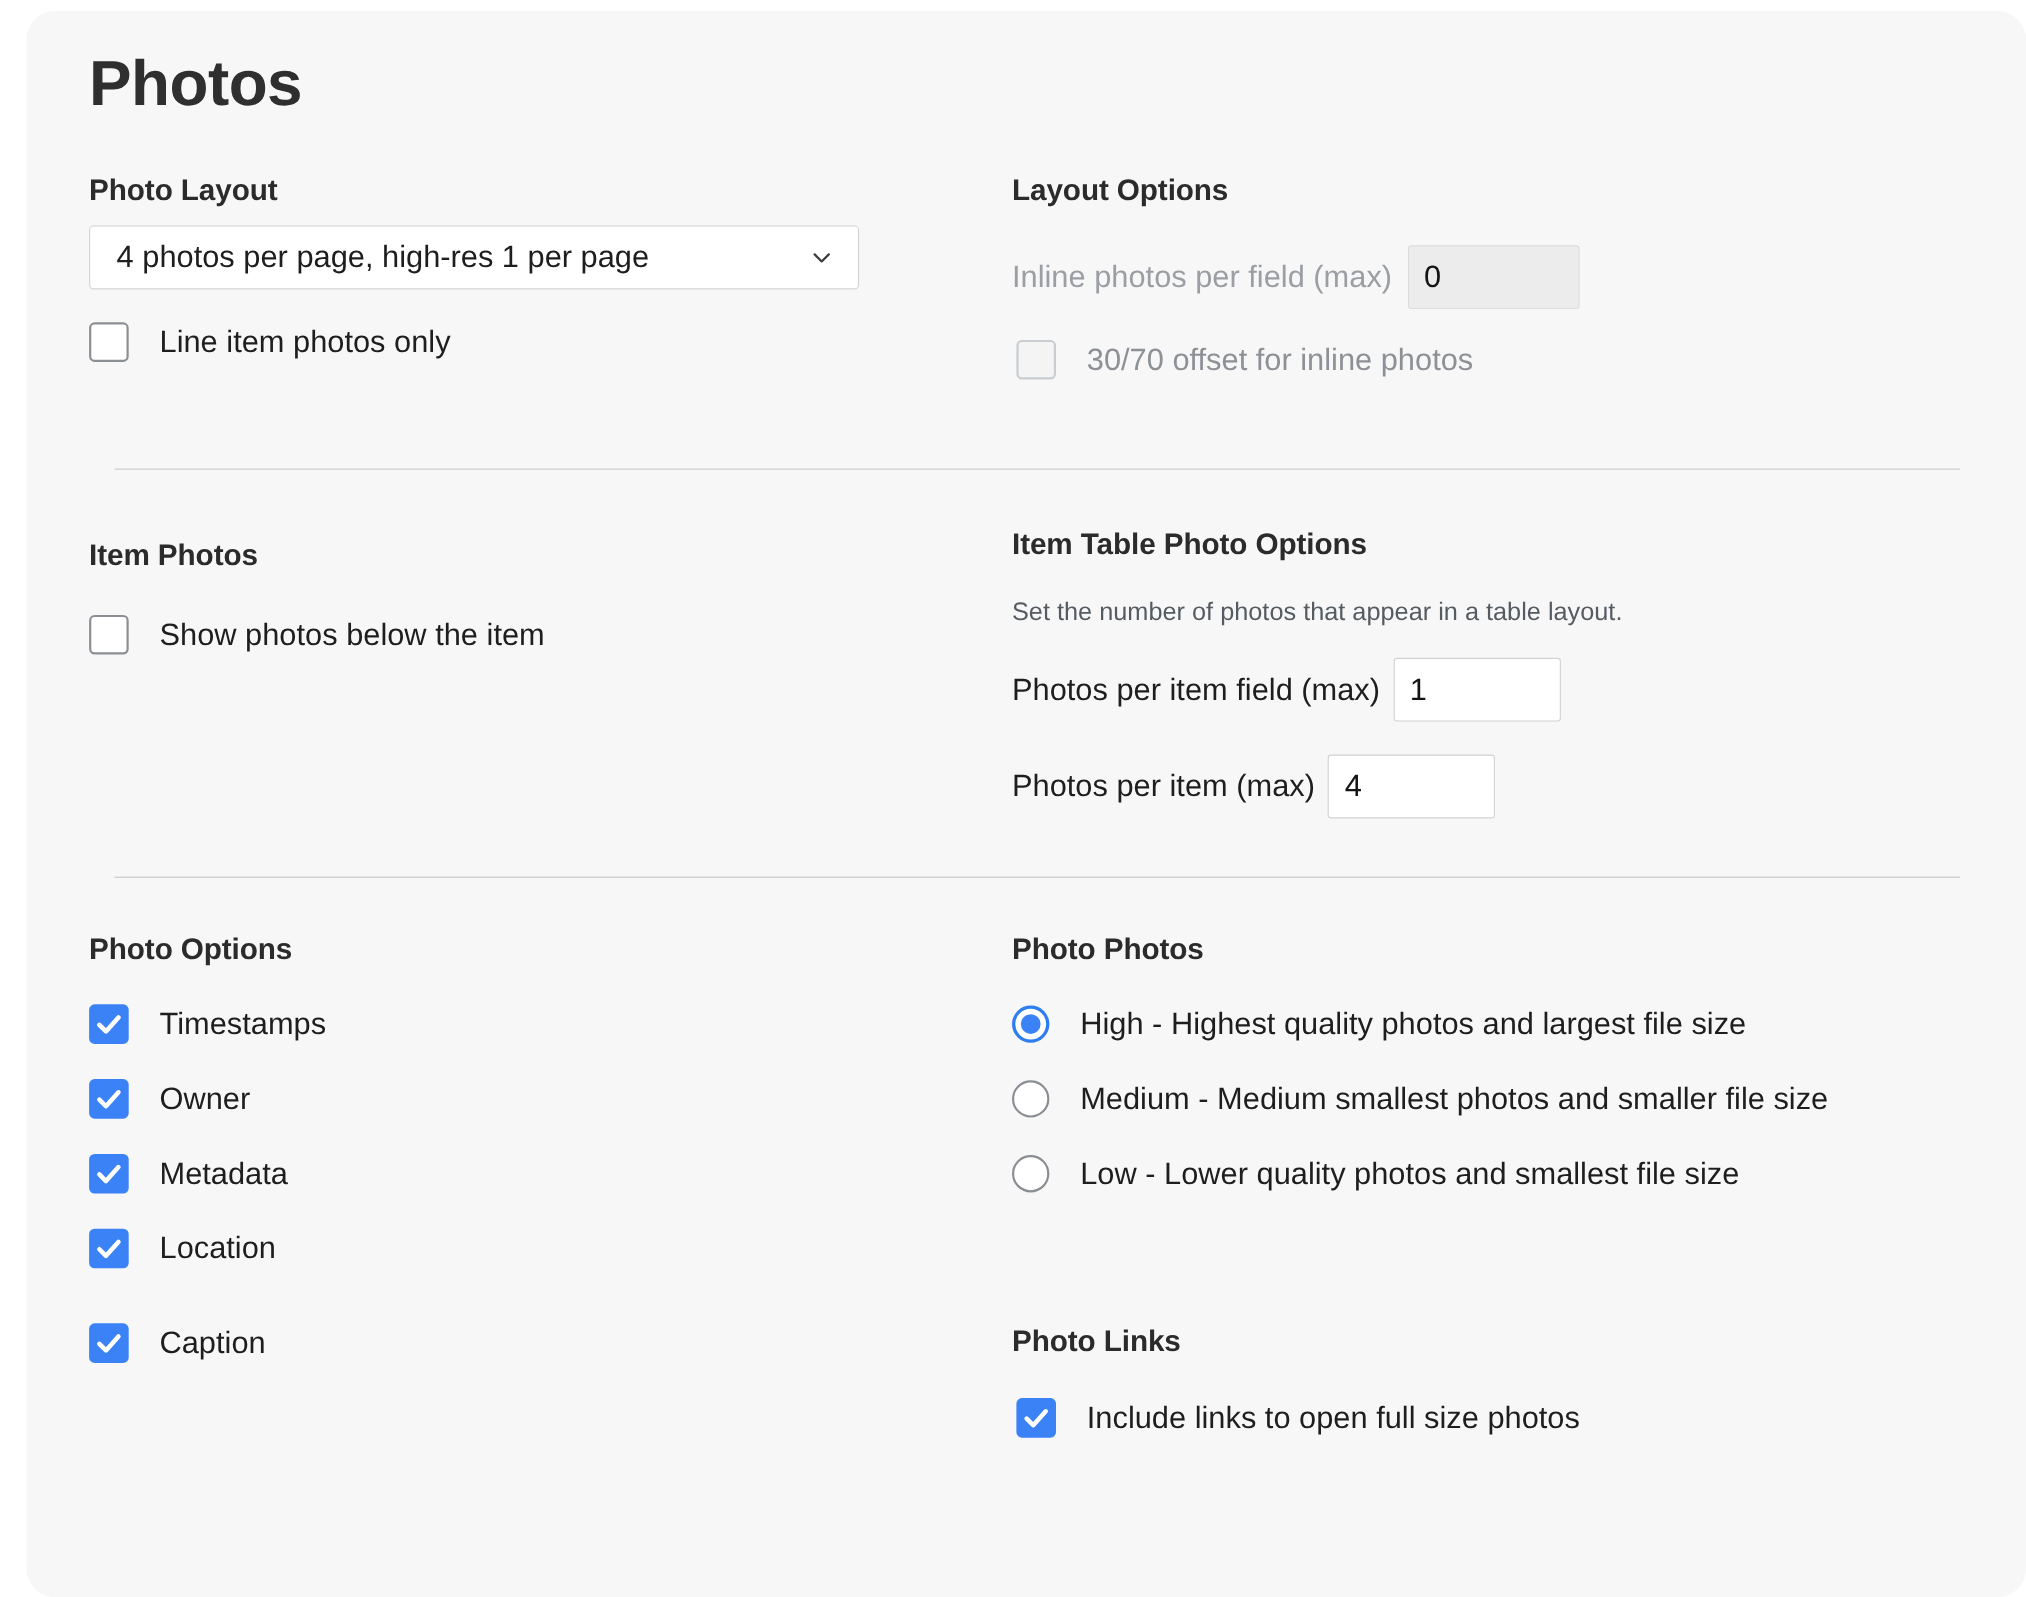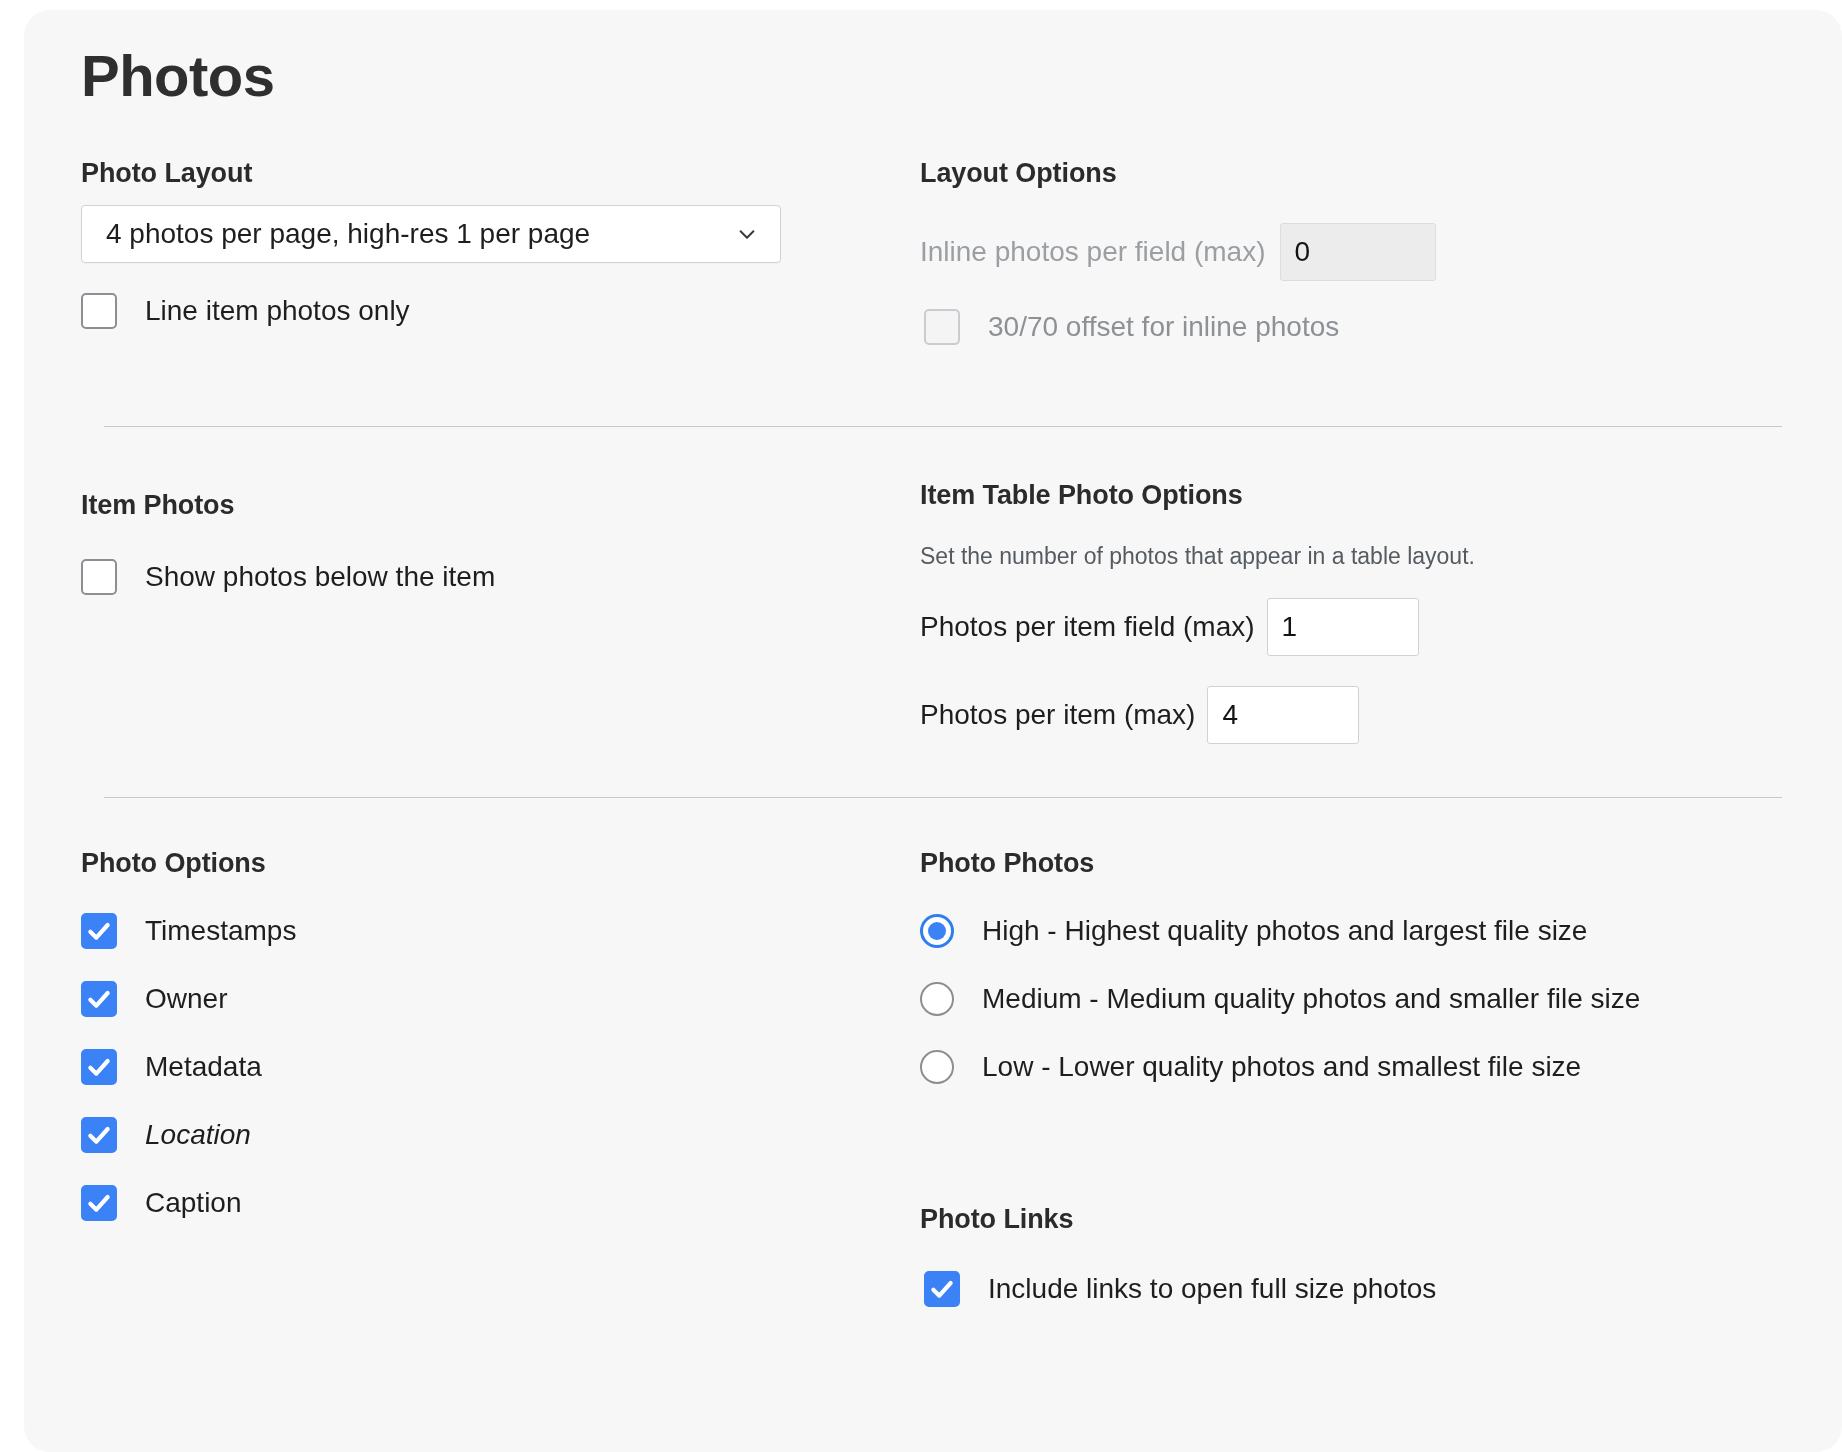--- a/index.html
+++ b/index.html
@@ -297,21 +297,21 @@
           <span class="cb-label" style="margin-left:28px;">Owner</span>
         </div>
         <div class="cb-row" style="margin-bottom:24px;">
           <span class="cb checked">
             <svg class="tick" viewBox="0 0 24 24">
                 <path d="M5.5 12.5 L10 17 L18.5 7.5" fill="none" stroke="#ffffff" stroke-width="3.1" stroke-linecap="round" stroke-linejoin="round"></path>
               </svg>
           </span>
           <span class="cb-label" style="margin-left:28px;text-align:right;">Metadata</span>
         </div>
-        <div class="cb-row" style="margin-bottom:24px;font-style:italic;">
+        <div class="cb-row" style="margin-bottom:42px;">
           <span class="cb checked">
             <svg class="tick" viewBox="0 0 24 24">
                 <path d="M5.5 12.5 L10 17 L18.5 7.5" fill="none" stroke="#ffffff" stroke-width="3.1" stroke-linecap="round" stroke-linejoin="round"></path>
               </svg>
           </span>
           <span class="cb-label" style="margin-left:28px;">Location</span>
         </div>
         <div class="cb-row">
           <span class="cb checked">
             <svg class="tick" viewBox="0 0 24 24">
@@ -326,21 +326,21 @@
     <div class="col-right" style="top:838px;">
       <div class="section-head">Photo Photos</div>
 
       <div style="margin-top:30px;">
         <div class="radio-row" style="margin-bottom:24px;">
           <span class="radio on"></span>
           <span class="radio-label" style="margin-left:28px;">High - Highest quality photos and largest file size</span>
         </div>
         <div class="radio-row" style="margin-bottom:24px;">
           <span class="radio off"></span>
-          <span class="radio-label" style="margin-left:28px;">Medium - Medium quality photos and smaller file size</span>
+          <span class="radio-label" style="margin-left:28px;">Medium - Medium smallest photos and smaller file size</span>
         </div>
         <div class="radio-row">
           <span class="radio off"></span>
           <span class="radio-label" style="margin-left:28px;">Low - Lower quality photos and smallest file size</span>
         </div>
       </div>
     </div>
 
     <div class="col-right" style="top:1194px;">
       <div class="section-head">Photo Links</div>

